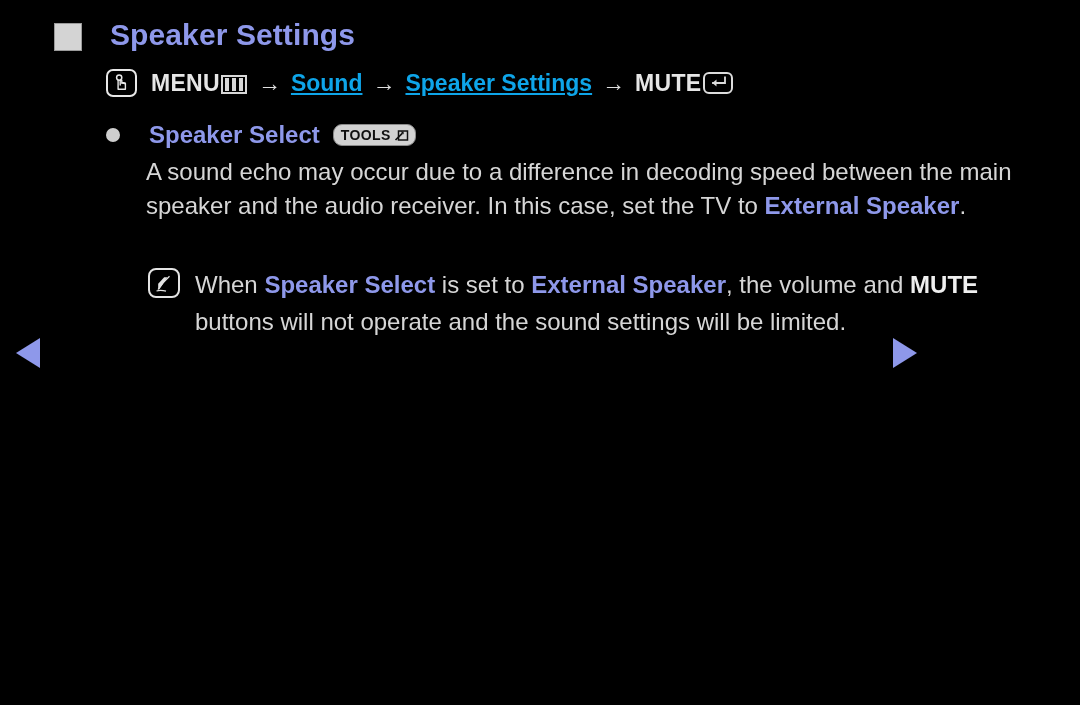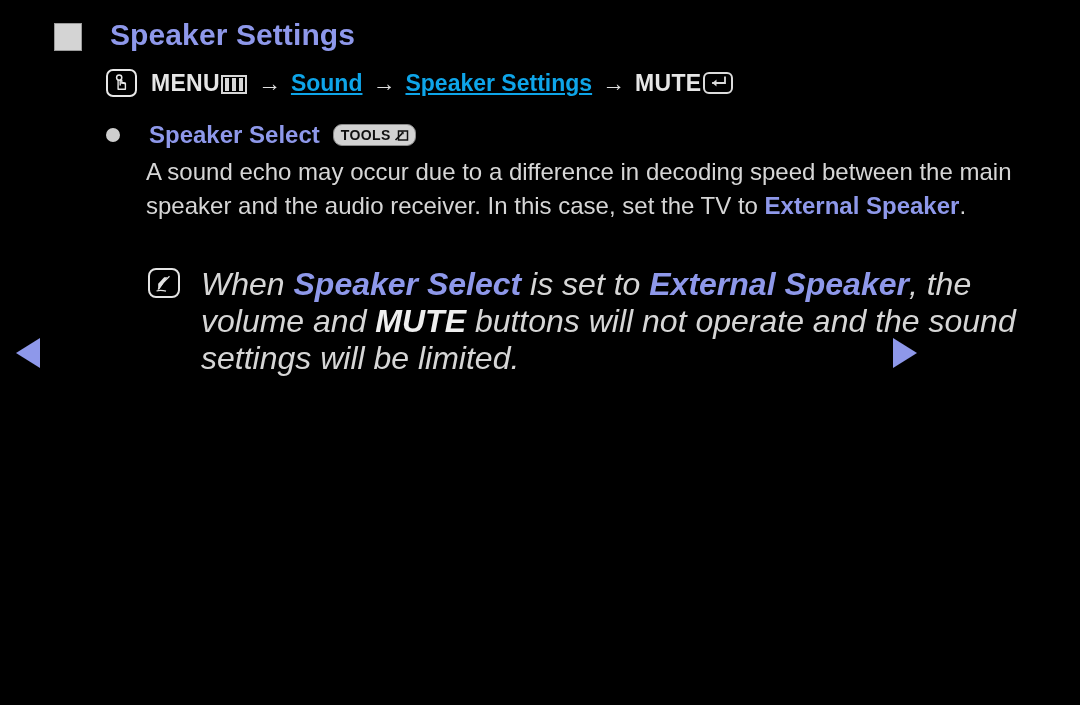--- a/index.html
+++ b/index.html
@@ -161,26 +161,25 @@
     width: 32px; height: 30px;
     border: 2px solid #e4e4e4;
     border-radius: 8px;
     flex: 0 0 auto;
     margin-top: 2px;
     display: flex;
     align-items: center;
     justify-content: center;
   }
   .note-text {
-    margin-left: 21px;
+    margin-left: 15px;
     width: 828px;
-    font-size: 32px;
+    font-size: 24px;
     line-height: 37px;
     color: #d6d6d6;
-    font-style: italic;
   }
 
   
   .nav-arrow {
     position: absolute;
     top: 338px;
     width: 0; height: 0;
     border-top: 15px solid transparent;
     border-bottom: 15px solid transparent;
     cursor: pointer;

